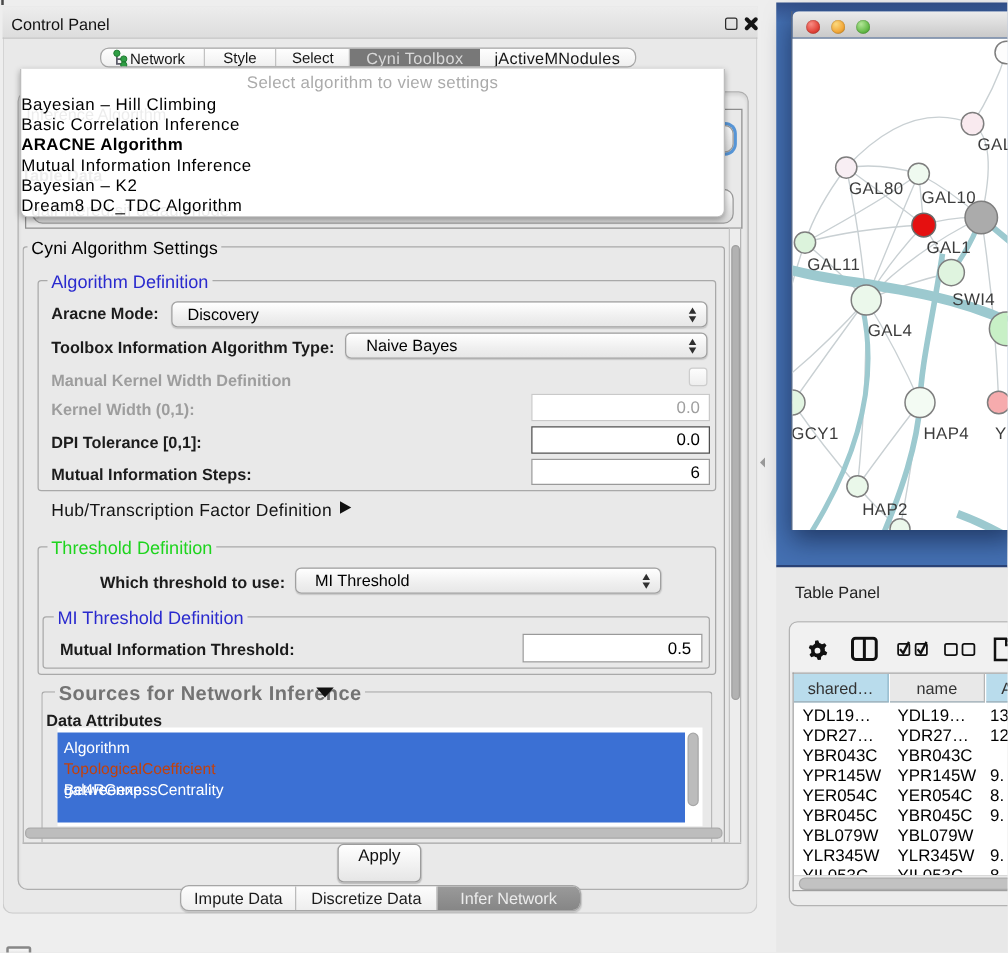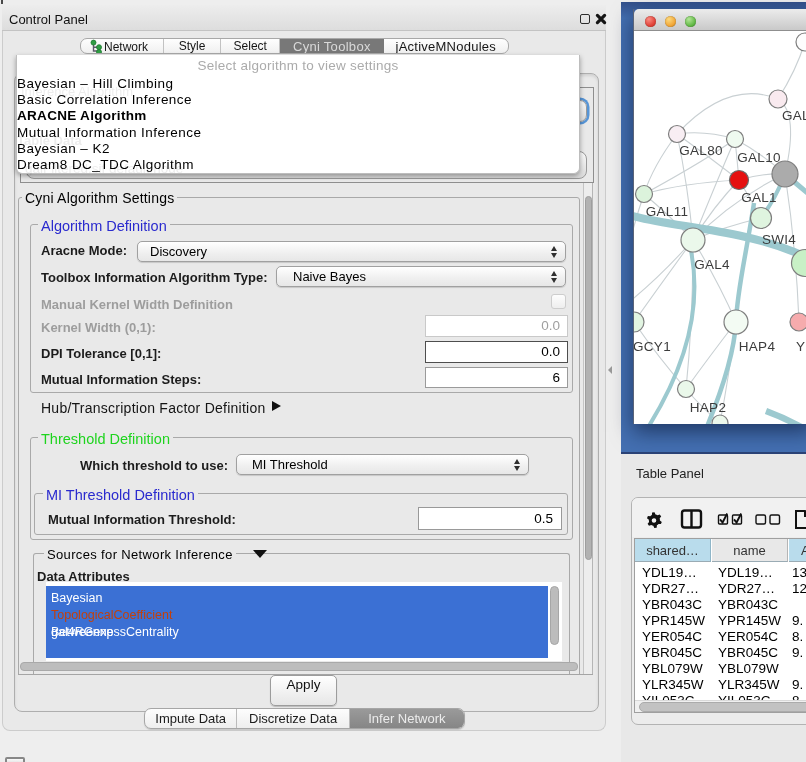--- a/index.html
+++ b/index.html
@@ -87,27 +87,27 @@
 <div class="combo" style="left:236px;top:454px;width:293px;height:21px;box-sizing:border-box;">
       <span class="ct" style="left:15px;">MI Threshold</span>
       <span class="step"></span>
     </div>
 <div class="tbox" style="left:34px;top:493px;width:534px;height:42px;box-sizing:border-box;"></div>
 <span class="ttl" style="left:43px;top:487px;color:#2a2ace;font-size:14.5px;">MI Threshold Definition</span>
 <span class="lbl" style="left:48px;top:512px;">Mutual Information Threshold:</span>
 <div class="field" style="left:418px;top:507px;width:144px;height:23px;border:1px solid #999;color:#000;line-height:21px;padding-right:8px;box-sizing:border-box;">0.5</div>
 
 <div class="abs" style="left:33px;top:553px;width:537px;height:121px;border:1px solid #a9a9a9;border-bottom:none;border-radius:3px 3px 0 0;box-sizing:border-box;"></div>
-<span class="ttl" style="left:44px;top:547px;color:#000000;font-size:13px;letter-spacing:0.35px;font-weight:400;">Sources for Network Inference</span>
+<span class="ttl" style="left:44px;top:547px;color:#737373;font-size:16px;letter-spacing:0.35px;font-weight:700;">Sources for Network Inference</span>
 <div class="abs" style="left:253px;top:550px;width:0;height:0;border-left:7px solid transparent;border-right:7px solid transparent;border-top:8px solid #111;"></div>
 <span class="lbl" style="left:37px;top:569px;font-size:13px;">Data Attributes</span>
 
 <div class="abs" style="left:46px;top:582px;width:516px;height:79px;background:#ffffff;"></div>
 <div class="abs" style="left:46px;top:586px;width:502px;height:72px;background:#3b70d4;"></div>
-<span class="abs" style="left:51px;top:591px;font-size:12.5px;color:#fff;">Bayesian</span>
+<span class="abs" style="left:51px;top:591px;font-size:12.5px;color:#fff;">Algorithm</span>
 <span class="abs" style="left:51px;top:608px;font-size:12.5px;color:#c2410c;">TopologicalCoefficient</span>
 <span class="abs" style="left:51px;top:625px;font-size:12.5px;color:#fff;">BetweennessCentrality</span>
 <span class="abs" style="left:51px;top:625px;font-size:12.5px;color:#fff;">gal4RGexp</span>
 <div class="abs" style="left:550px;top:586px;width:9px;height:59px;background:#bcbcbc;border:1px solid #a6a6a6;border-radius:5px;box-sizing:border-box;"></div>
 
 <div class="abs" style="left:20px;top:662px;width:558px;height:9px;background:#bdbdbd;border:1px solid #a9a9a9;border-radius:4px;box-sizing:border-box;"></div>
 <div class="abs" style="left:18px;top:674px;width:575px;height:1px;background:#a5a5a5;"></div>
 
 <div class="abs" style="left:583px;top:183px;width:10px;height:491px;background:#ededed;border-left:1px solid #c4c4c4;border-right:1px solid #b5b5b5;box-sizing:border-box;"></div>
 <div class="abs" style="left:584.5px;top:196px;width:7px;height:364px;background:#b2b2b2;border:1px solid #9e9e9e;border-radius:4px;box-sizing:border-box;"></div>

